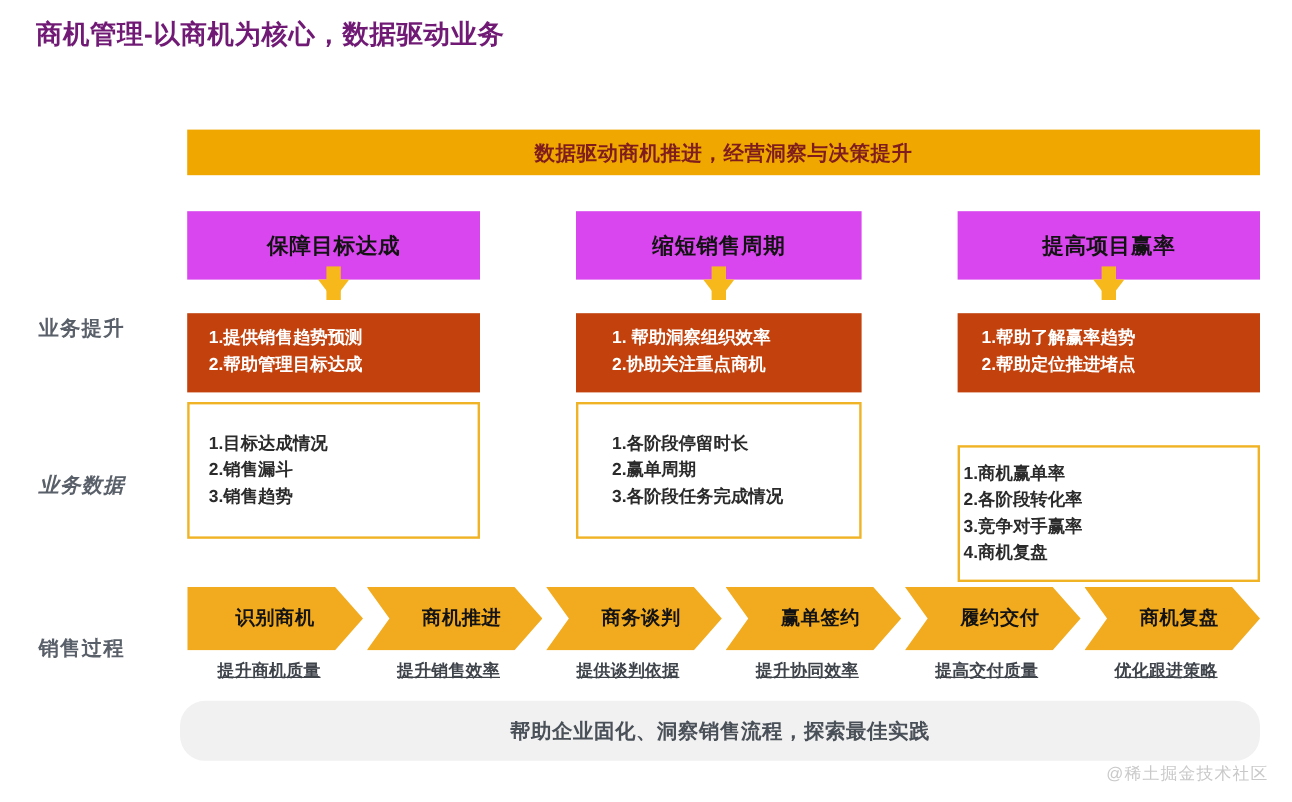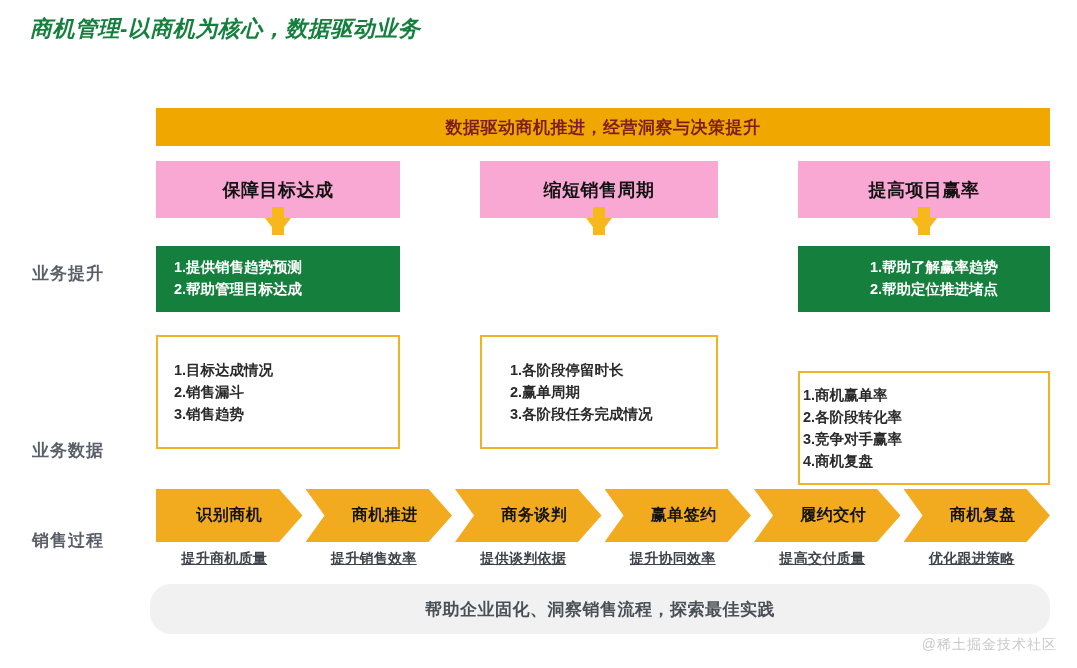--- a/index.html
+++ b/index.html
@@ -10,39 +10,38 @@
     overflow: hidden;
   }
   .slide { position: relative; width: 1077px; height: 668px; background:#fff; }
 
   
   .page-title {
     position: absolute;
     left: 30px; top: 14px;
     font-size: 22px;
     font-weight: 700;
-    color: #15803d;
+    color: #701a75;
     letter-spacing: .5px;
     white-space: nowrap;
-    font-style: italic;
   }
 
   
   .row-label {
     position: absolute;
     left: 32px;
     width: 120px;
     font-size: 17px;
     font-weight: 700;
     color: #5a6069;
     text-align: left;
     letter-spacing: 1px;
   }
   .row-label.r1 { top: 262px; }
-  .row-label.r2 { top: 439px; }
+  .row-label.r2 { top: 393px; font-style: italic; }
   .row-label.r3 { top: 529px; }
 
   
   .banner {
     position: absolute;
     left: 156px; top: 108px;
     width: 894px; height: 38px;
     background: #f0a800;
     color: #7f1d1d;
     font-size: 17px;
@@ -58,26 +57,27 @@
     width: 894px;
     display: flex;
     justify-content: space-between;
   }
   .column { width: 244px; position: relative; }
   .column.col2 { width: 238px; }
   .column.col3 { width: 252px; }
 
   .col-head {
     height: 57px;
-    background: #f9a8d4;
+    background: #d946ef;
     color: #131313;
     font-size: 18px;
     font-weight: 700;
     display: flex; align-items: center; justify-content: center;
     letter-spacing: .5px;
+    margin-top: 15px;
   }
 
   .connector {
     height: 28px;
     display: flex; align-items: flex-start; justify-content: center;
   }
   .arrow-down {
     width: 0; height: 0;
     border-left: 13px solid transparent;
     border-right: 13px solid transparent;
@@ -85,31 +85,31 @@
     position: relative;
   }
   .arrow-stem {
     position: absolute;
     top: -28px; left: -6px;
     width: 12px; height: 28px;
     background: #f7b81c;
   }
 
   .gray-box {
-    background: #15803d;
+    background: #c2410c;
     color: #ffffff;
     height: 66px;
     display: flex; flex-direction: column; justify-content: center;
     padding-left: 18px;
     font-size: 14.5px;
     font-weight: 700;
     line-height: 1.5;
   }
   .gray-box.col2-pad { padding-left: 30px; }
-  .gray-box.col3-pad { padding-left: 20px; text-align: center; }
+  .gray-box.col3-pad { padding-left: 20px; }
 
   .data-box {
     position: absolute;
     top: 174px;
     width: 100%;
     height: 114px;
     background: #ffffff;
     border: 2px solid #f0b326;
     display: flex; flex-direction: column; justify-content: center;
     padding-left: 16px;
@@ -214,20 +214,24 @@
       </div>
     </div>
 
     <div class="column col2">
       <div class="col-head">缩短销售周期</div>
       <div class="connector">
         <div class="arrow-down">
             <div class="arrow-stem"></div>
           </div>
       </div>
+      <div class="gray-box col2-pad">
+        <div class="line">1. 帮助洞察组织效率</div>
+        <div class="line">2.协助关注重点商机</div>
+      </div>
       <div class="data-box col2-pad">
         <div class="line">1.各阶段停留时长</div>
         <div class="line">2.赢单周期</div>
         <div class="line">3.各阶段任务完成情况</div>
       </div>
     </div>
 
     <div class="column col3">
       <div class="col-head">提高项目赢率</div>
       <div class="connector">

